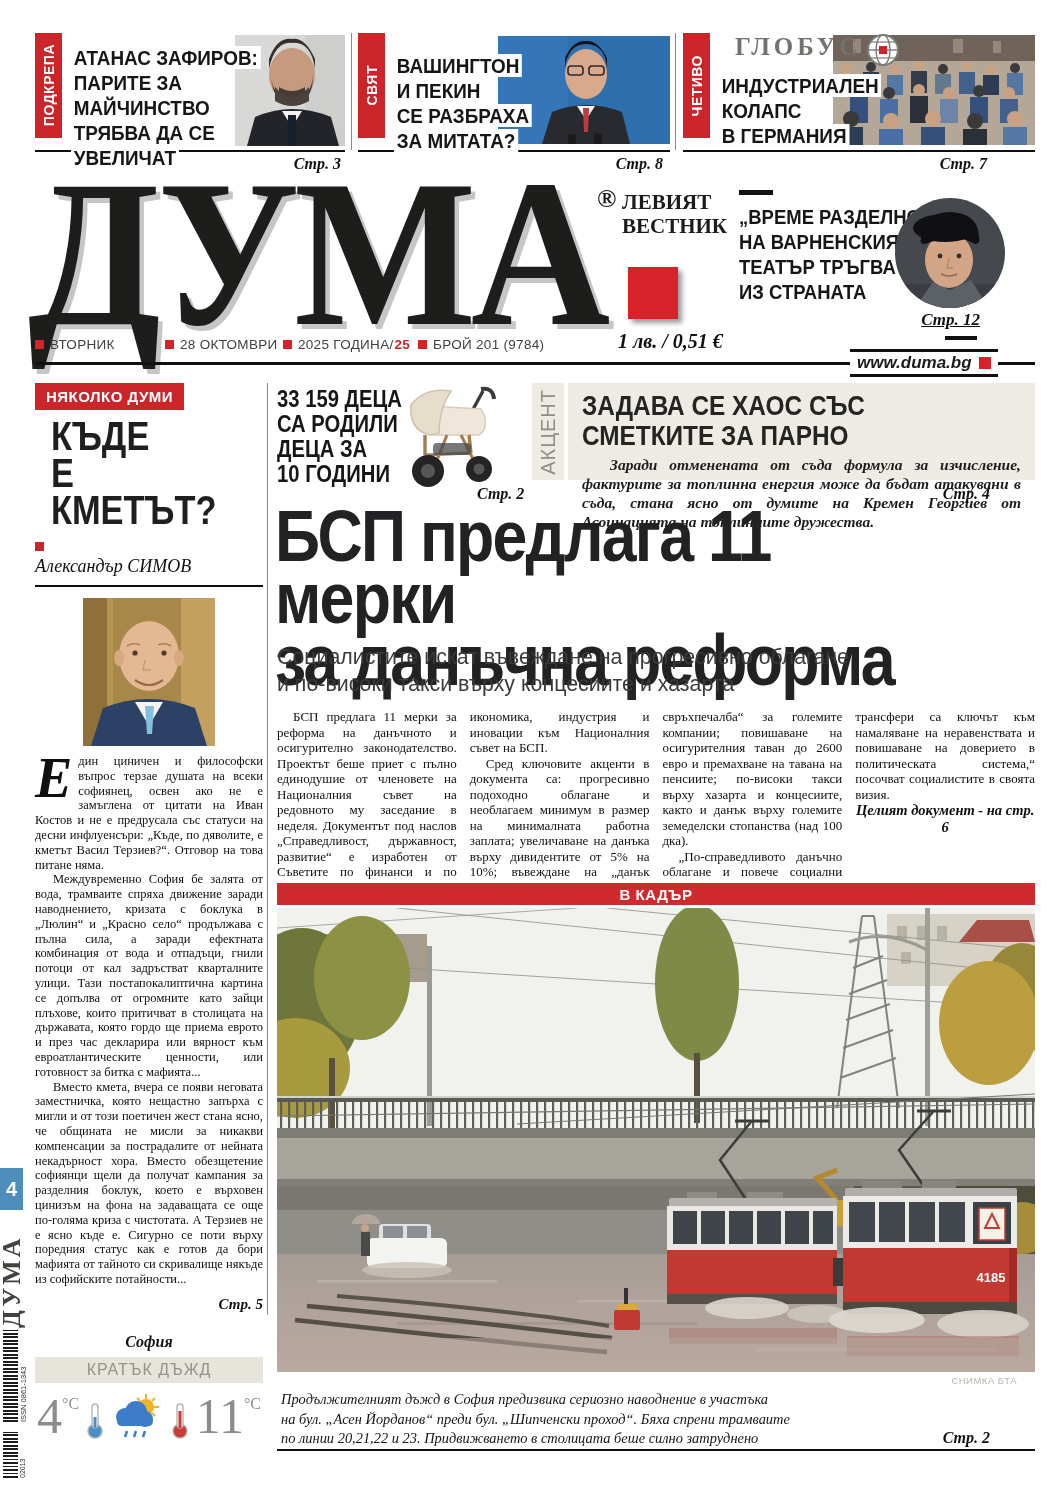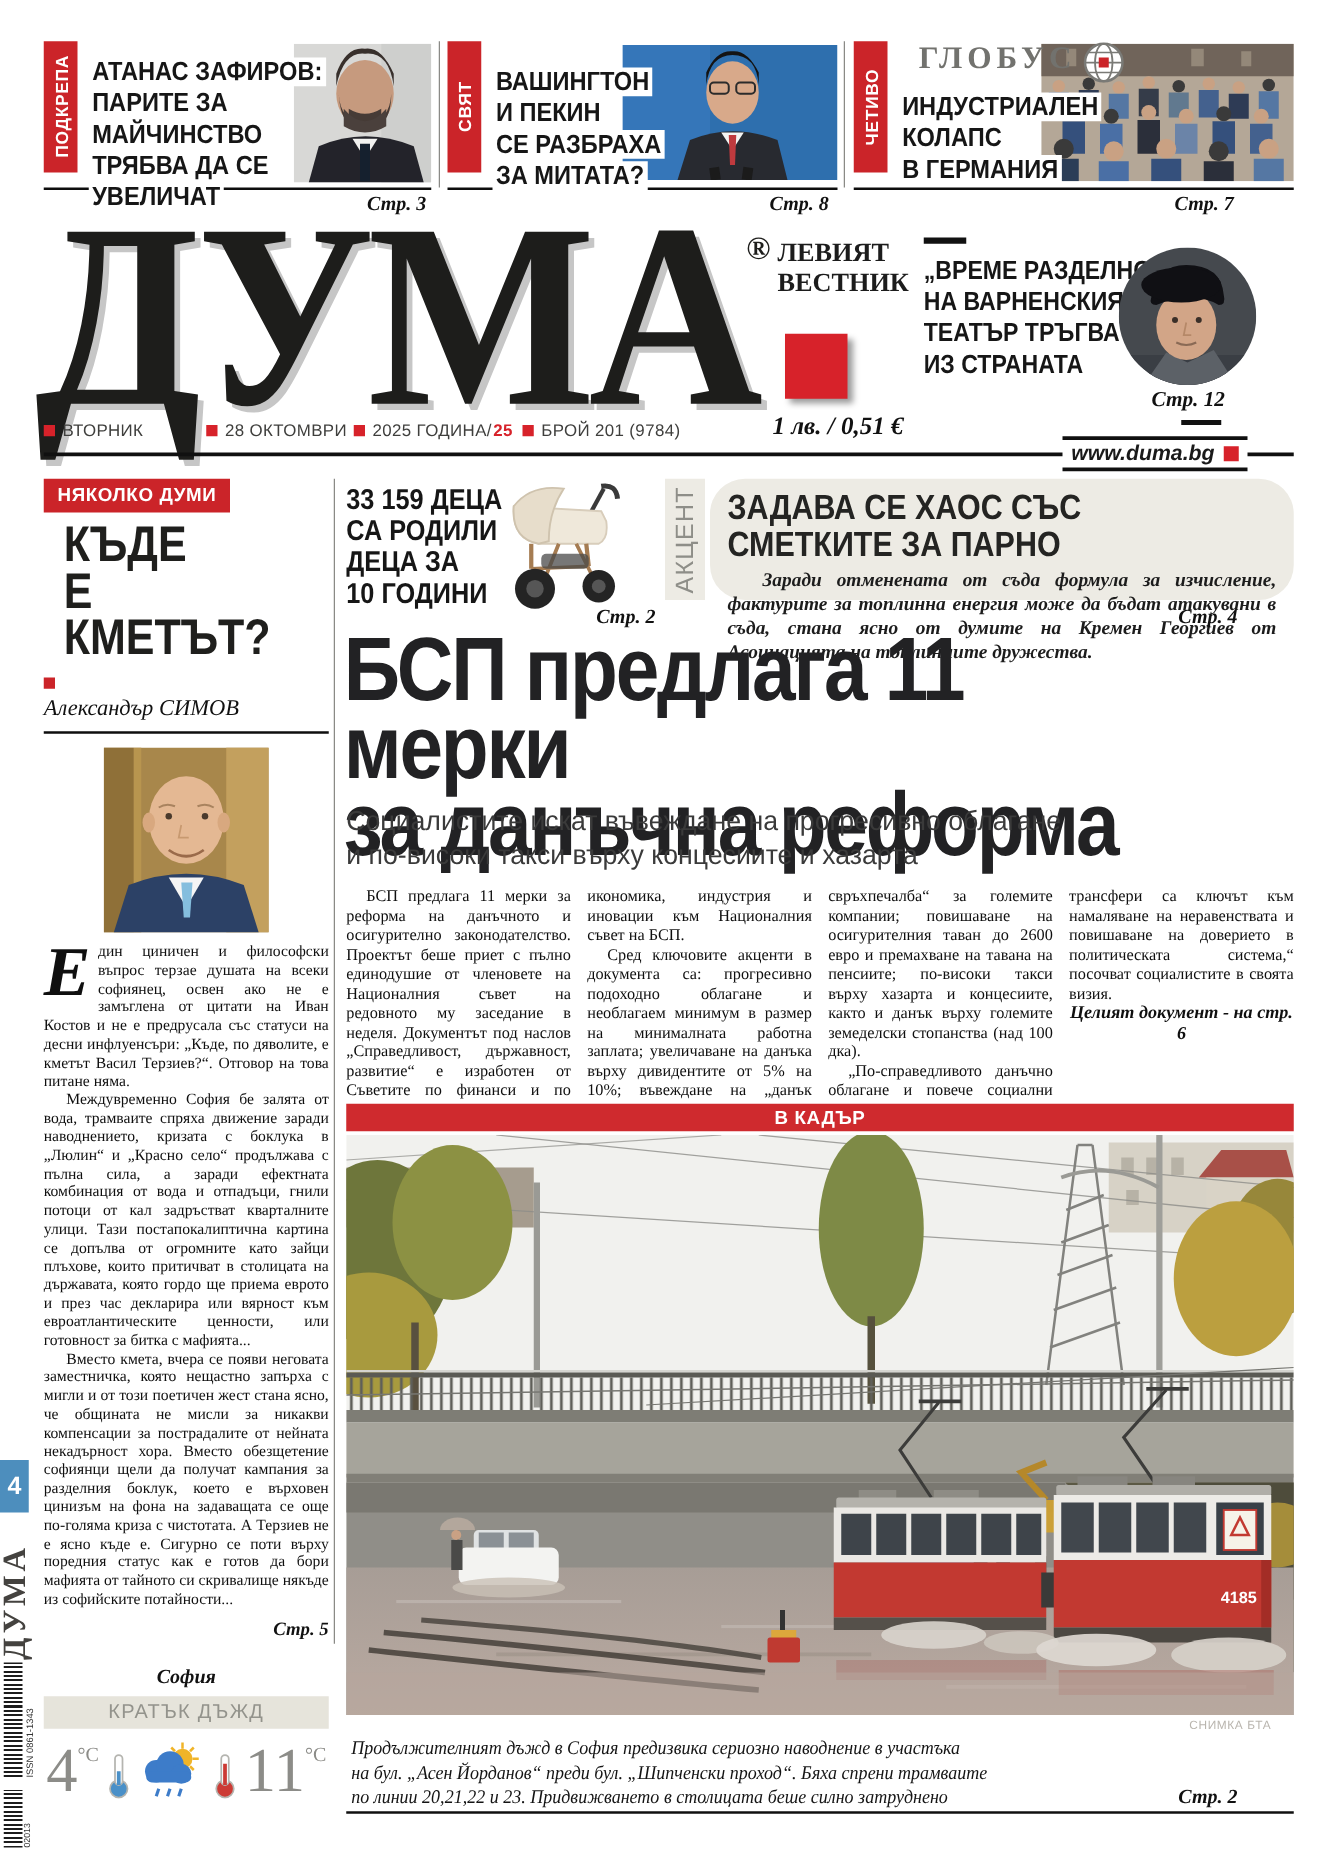--- a/index.html
+++ b/index.html
@@ -43,21 +43,21 @@
     text-shadow:5px 5px 0 #c6c6c6;}
   .mast-reg{position:absolute;left:597px;top:184px;font:700 26px "Liberation Serif",serif;color:#1d1d1b;}
   .tagline{position:absolute;left:622px;top:190px;font:700 21px/24px "Liberation Serif",serif;color:#1c1c1c;}
   .red-square{position:absolute;left:628px;top:267px;width:50px;height:52px;background:#d7222a;
     box-shadow:4px 4px 5px rgba(0,0,0,.4);}
   .mast-teaser{position:absolute;left:737px;top:188px;width:298px;height:158px;}
   .m-dash1{position:absolute;left:2px;top:2px;width:34px;height:5px;background:#111;}
   .m-title{position:absolute;left:2px;top:16px;font:700 21px/25px "Liberation Sans",sans-serif;
     transform:scaleX(.88);color:#161616;}
   .m-photo{position:absolute;right:30px;top:10px;width:110px;height:110px;border-radius:50%;overflow:hidden;}
-  .m-page{position:absolute;right:55px;top:122px;font:700 italic 17px "Liberation Serif",serif;}
+  .m-page{position:absolute;right:55px;top:122px;font:700 italic 17px "Liberation Serif",serif;text-decoration:underline;}
   .m-dash2{position:absolute;right:58px;top:148px;width:32px;height:4px;background:#111;}
 
   .dateline{position:absolute;left:35px;top:337px;display:flex;font:400 13.5px "Liberation Sans",sans-serif;
     color:#3f3f3d;letter-spacing:.3px;}
   .date-item{display:flex;align-items:center;}
   .date-item .sq{width:9px;height:9px;background:#d7222a;margin-right:6px;flex:none;}
   .di1{width:130px;}.di2{width:118px;}.di3{width:135px;}
   .hl{color:#d7222a;font-weight:700;margin-left:1px;}
   .price{position:absolute;left:618px;top:330px;font:700 italic 20px "Liberation Serif",serif;}
   .main-rule{position:absolute;left:35px;top:362px;width:1000px;height:3px;background:#101010;}
@@ -85,21 +85,21 @@
   
   .main{position:absolute;left:277px;top:383px;width:758px;height:1075px;}
   .kids-title{position:absolute;left:0;top:4px;font:700 23px/25px "Liberation Sans",sans-serif;
     transform:scaleX(.88);color:#161616;}
   .stroller{position:absolute;left:118px;top:-4px;}
   .kids-page{position:absolute;left:200px;top:102px;font:700 italic 16px "Liberation Serif",serif;}
   .akcent-label{position:absolute;left:255px;top:0;width:32px;height:97px;background:#edebe4;
     display:flex;align-items:center;justify-content:center;}
   .akcent-label span{font:400 20px "Liberation Sans",sans-serif;color:#8e8e88;letter-spacing:1px;}
   .akcent{position:absolute;left:291px;top:0;width:467px;height:97px;background:#edebe4;box-sizing:border-box;
-    padding:8px 14px 0 14px;border-radius:28px;}
+    padding:8px 14px 0 14px;}
   .akcent-title{font:700 28px/30px "Liberation Sans",sans-serif;transform:scaleX(.87);color:#242422;}
   .akcent-text{margin-top:4px;font:italic 700 15.5px/19px "Liberation Serif",serif;color:#1c1c1c;
     text-indent:28px;text-align:justify;}
   .akcent-page{position:absolute;right:45px;top:102px;font:700 italic 16px "Liberation Serif",serif;text-align:center;}
 
   .headline{position:absolute;left:-2px;top:122px;font:700 72px/62px "Liberation Sans",sans-serif;
     letter-spacing:-2px;transform:scaleX(.87);color:#222224;}
   .subhead{position:absolute;left:0;top:260px;font:400 22px/27px "Liberation Sans",sans-serif;
     transform:scaleX(.97);color:#3a3a3a;}
   .article{position:absolute;left:0;top:326px;width:758px;height:172px;column-count:4;column-gap:13px;

